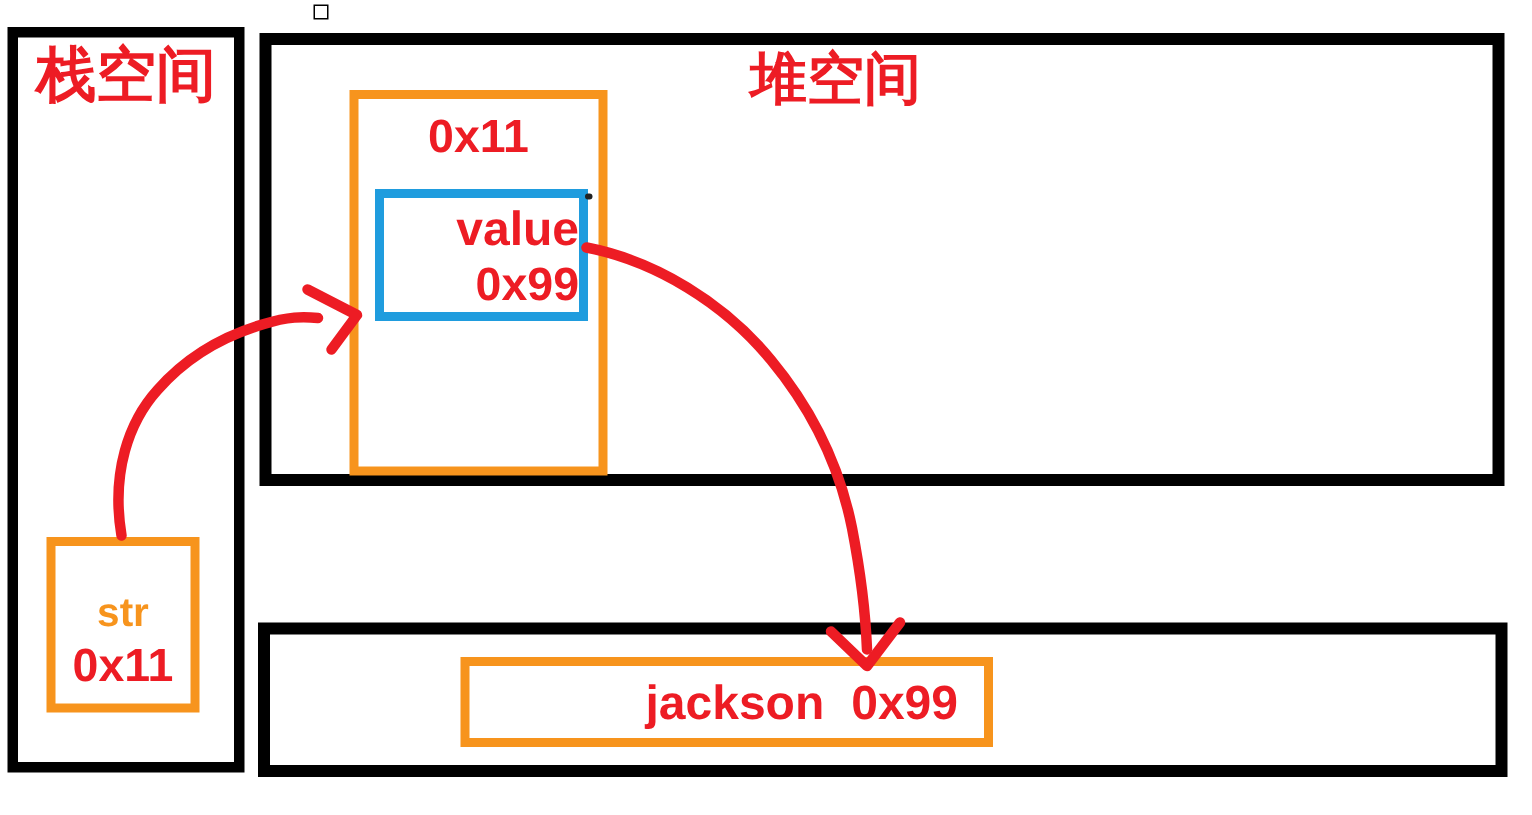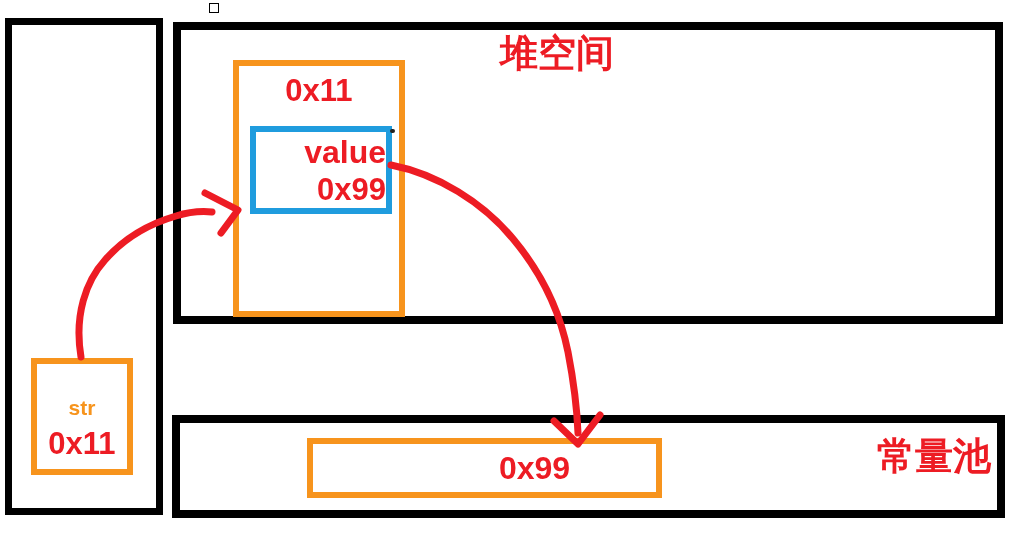--- a/index.html
+++ b/index.html
@@ -41,21 +41,21 @@
     letter-spacing: 0px;
   }
   .str-box {
     position: absolute; left: 19px; top: 333px;
     width: 102px; height: 117px;
     border: 6px solid var(--orange);
     text-align: center;
     padding-top: 26px;
     line-height: 36px;
   }
-  .str-name  { color: var(--orange); font-size: 21px; }
+  .str-name  { color: var(--orange); font-size: 27px; }
   .str-addr  { color: var(--red);    font-size: 31px; }
 
   
   .heap-box {
     position: absolute; left: 173px; top: 22px;
     width: 830px; height: 302px;
     border: 8px solid var(--black);
   }
   .heap-title {
     position: absolute; left: 0; top: 4px;
@@ -136,42 +136,43 @@
     stroke-linecap: round;
     stroke-linejoin: round;
   }
 </style>
 </head>
 <body>
 
 <span class="stray-square"></span>
 
 <div class="stack-box">
+  <div class="stack-title">栈空间</div>
   <div class="str-box">
     <div class="str-name">str</div>
     <div class="str-addr">0x11</div>
   </div>
 </div>
 
 <div class="heap-box">
   <div class="heap-title">堆空间</div>
   <div class="heap-obj-box">
     <div class="heap-obj-addr">0x11</div>
     <div class="value-box">
       <div class="value-name">value</div>
       <div class="value-addr">0x99</div>
     </div>
   </div>
 </div>
 <div class="ink-dot"></div>
 
 <div class="pool-box">
-  <div class="pool-title">常量池</div>
   <div class="pool-entry-box">
     <div class="pool-entry-inner">
+      <span class="entry-text">jackson</span>
       <span class="entry-addr">0x99</span>
     </div>
   </div>
 </div>
 
 <svg class="arrows-overlay" viewBox="0 0 1021 543" xmlns="http://www.w3.org/2000/svg">
 
   <path class="arrow-stroke" d="M 81 357 C 74 315 86 281 105 260 C 126 236 152 223 176 216 C 192 211 202 211 212 212"></path>
   <path class="arrow-stroke" d="M 205 193 L 238 210 L 221 233"></path>
 

